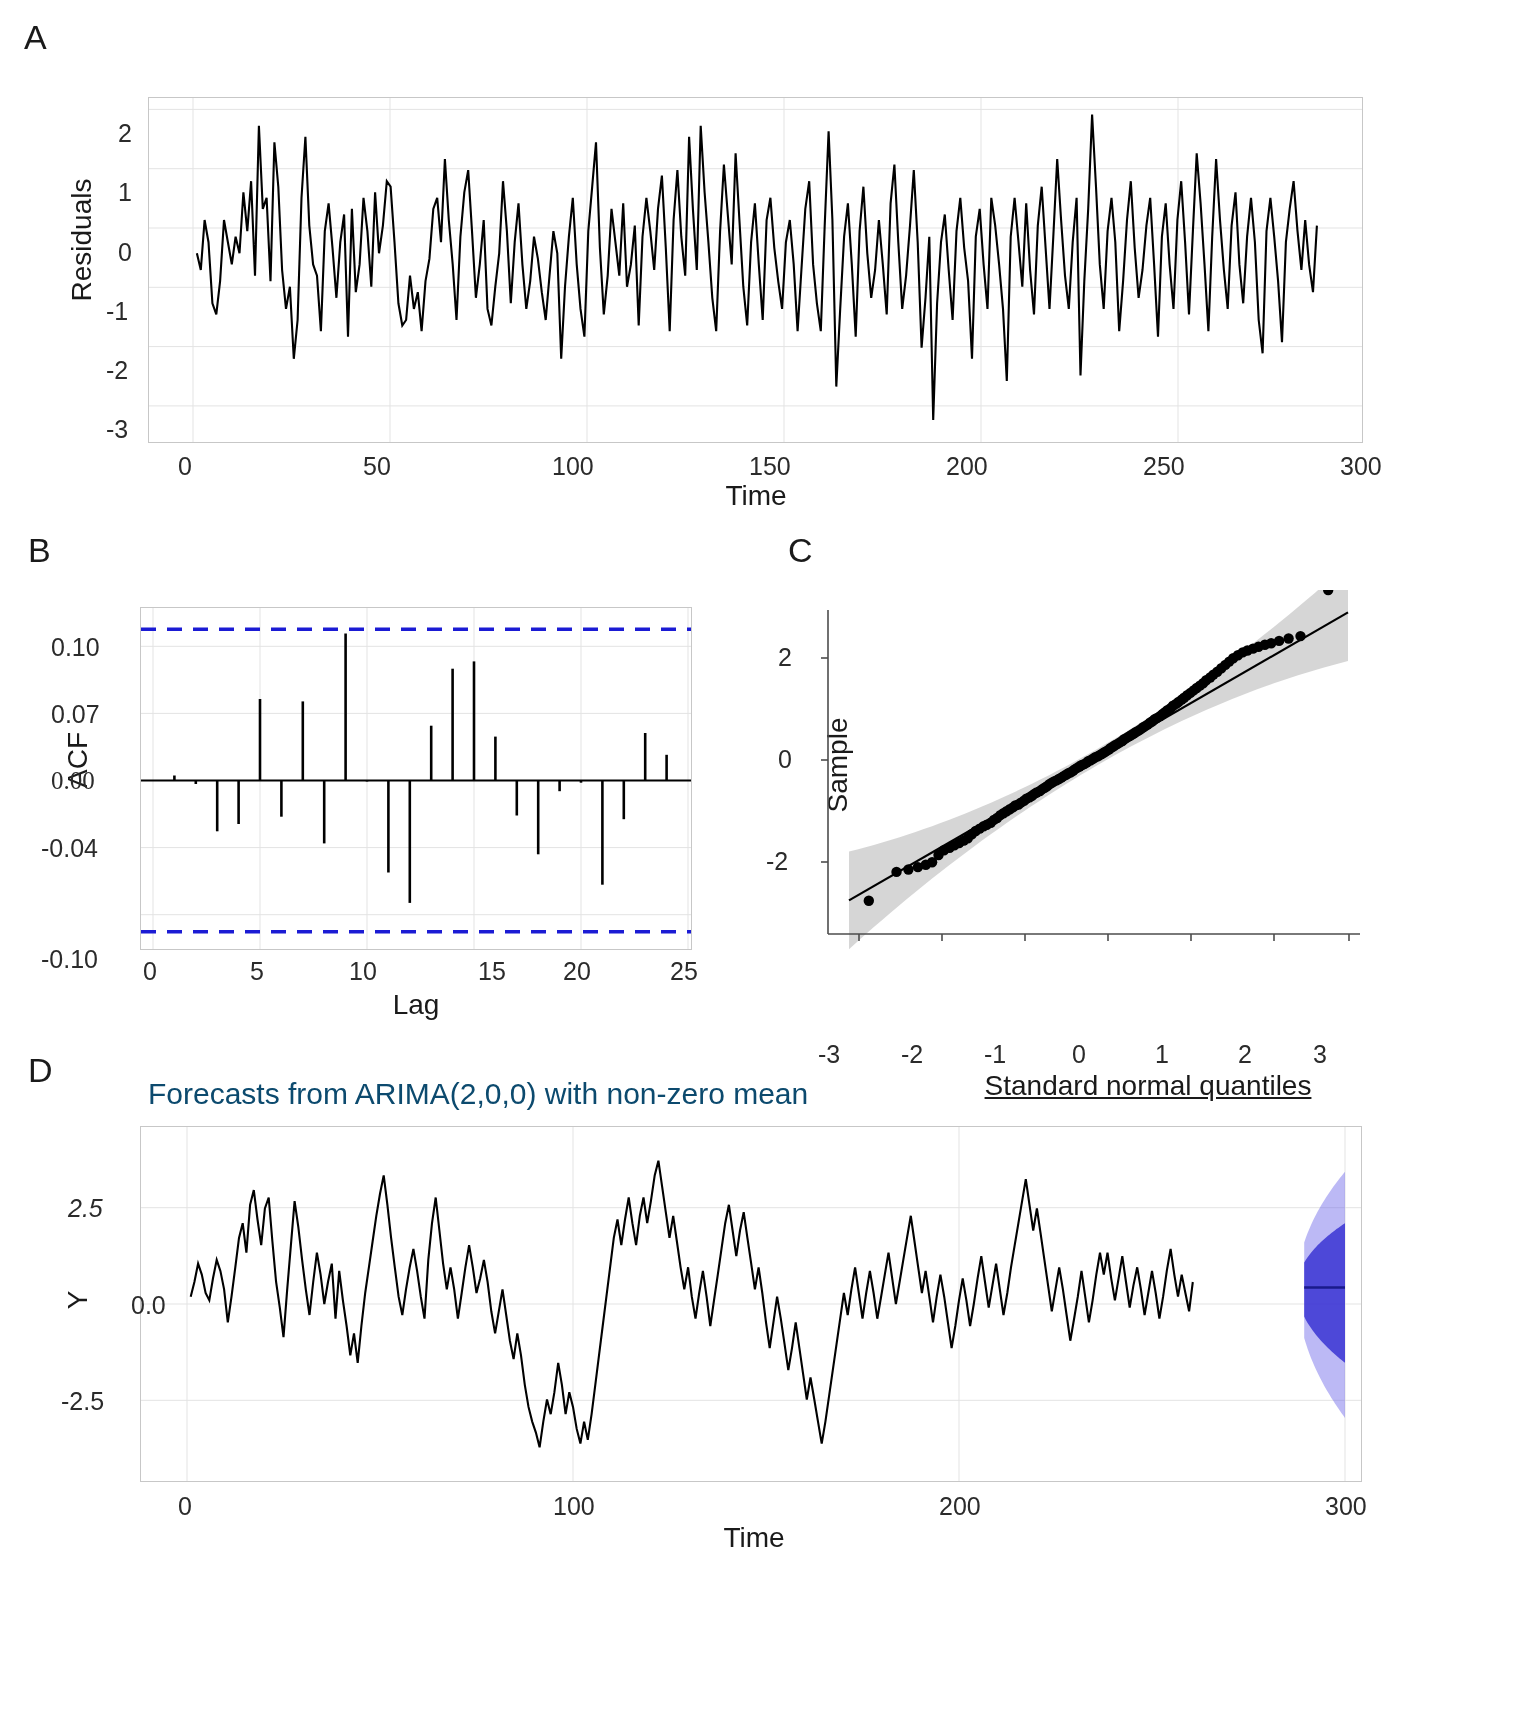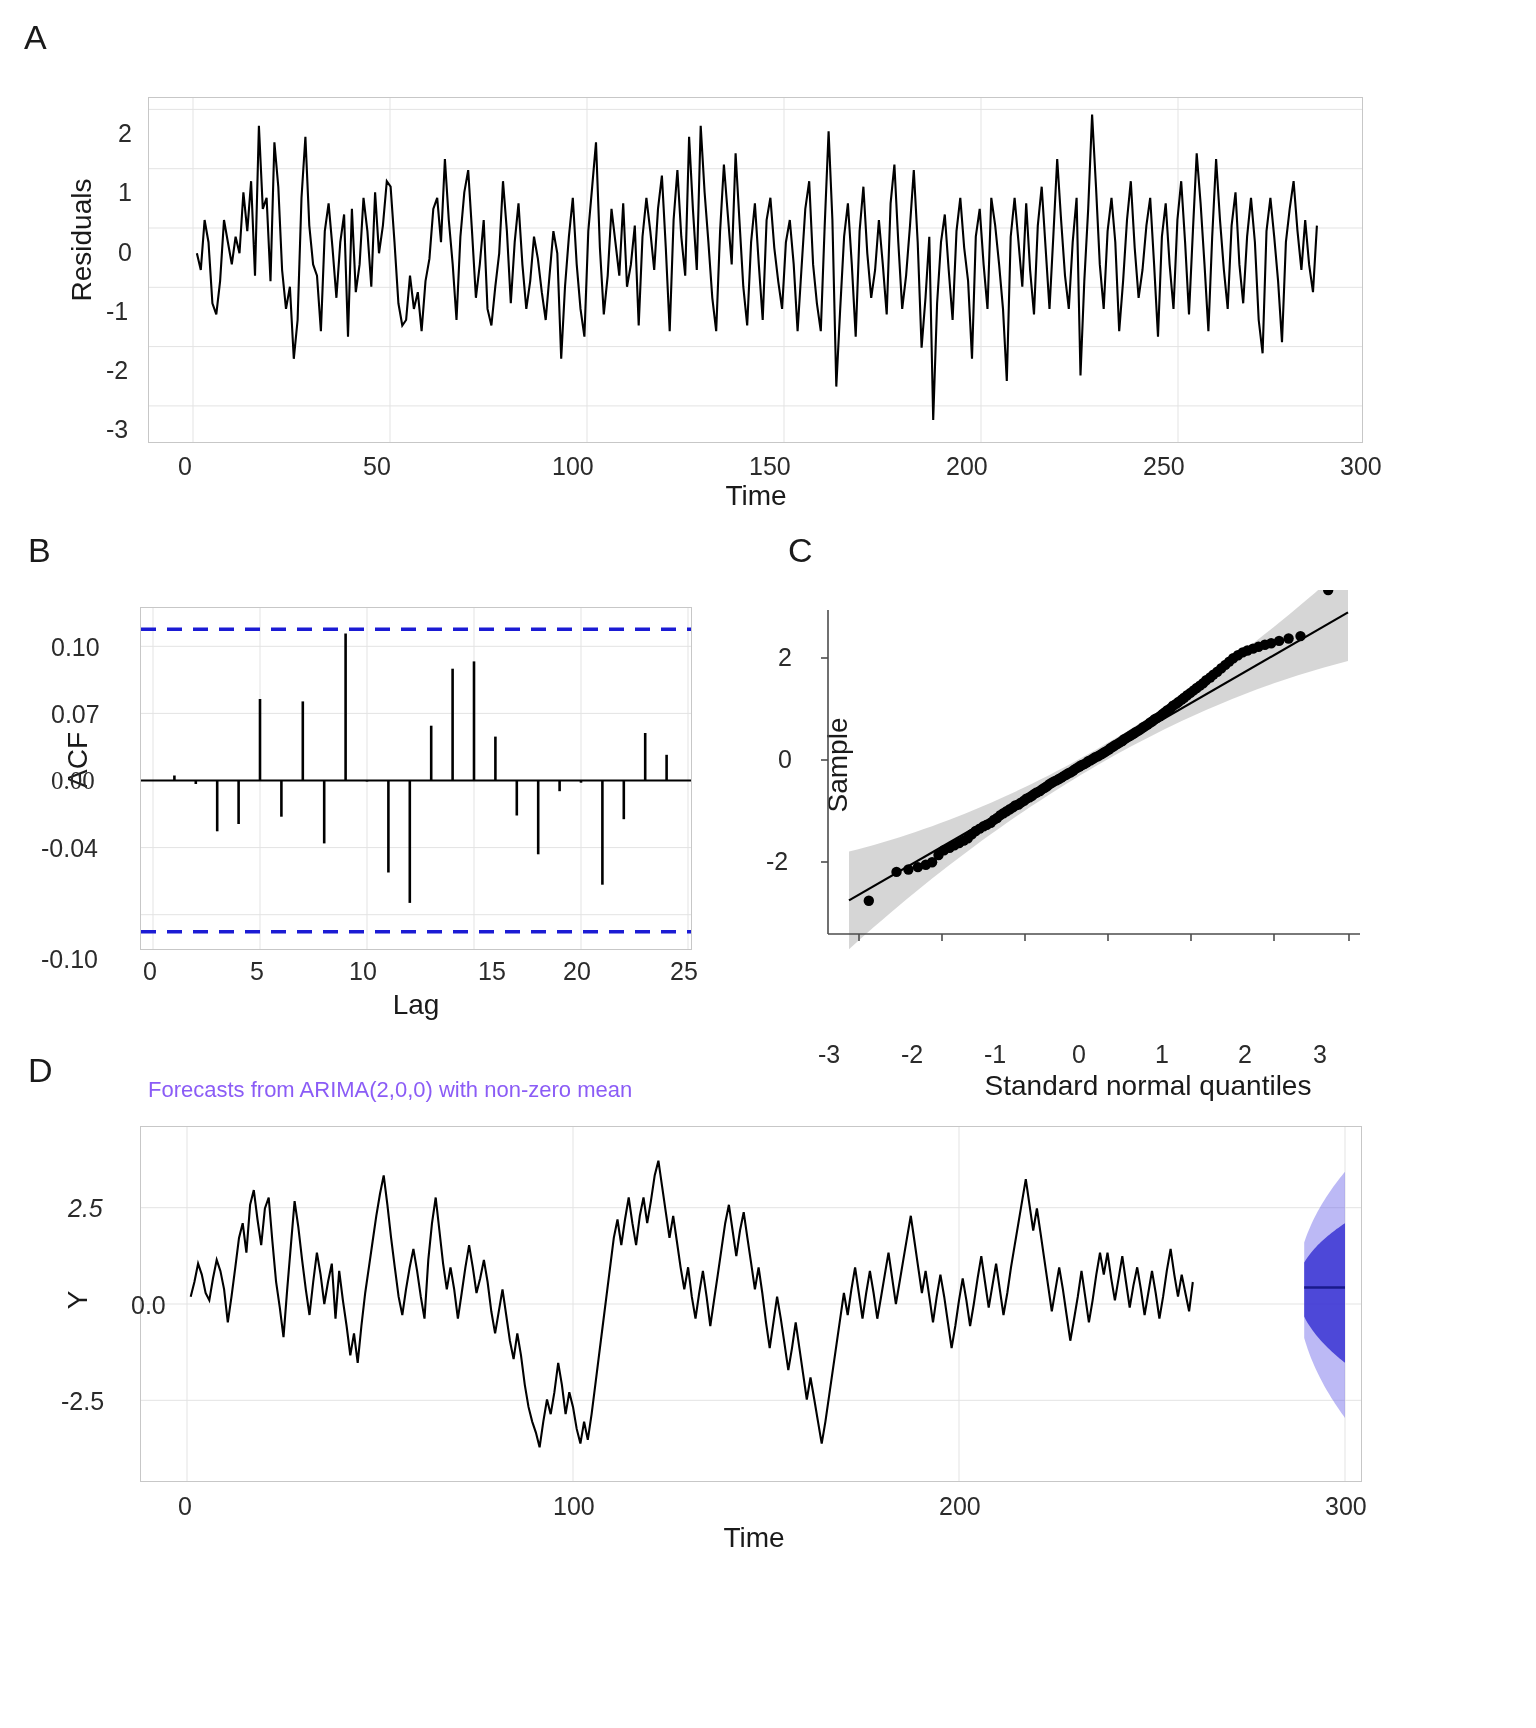--- a/index.html
+++ b/index.html
@@ -38,22 +38,22 @@
     white-space: nowrap;
   }
   .plot-frame {
     position: absolute;
     border: 1px solid #c7c7c7;
     background: #ffffff;
     box-sizing: border-box;
   }
   .chart-title {
     position: absolute;
-    font-size: 22px;
-    color: #8b5cf6;
+    font-size: 30px;
+    color: #0c4a6e;
     white-space: nowrap;
   }
   svg { display: block; }
 
   
   #panelA-frame { left: 148px; top: 97px; width: 1215px; height: 346px; }
   
   #panelB-frame { left: 140px; top: 607px; width: 552px; height: 343px; }
   
   #panelC-axes   { left: 800px; top: 590px; width: 560px; height: 370px; }
@@ -325,21 +325,21 @@
 <div class="tick-label" style="left:984px; top:1040px;">-1</div>
 <div class="tick-label" style="left:1072px; top:1040px;">0</div>
 <div class="tick-label" style="left:1155px; top:1040px;">1</div>
 <div class="tick-label" style="left:1238px; top:1040px;">2</div>
 <div class="tick-label" style="left:1313px; top:1040px;">3</div>
 
 <div class="tick-label" style="left:766px; top:847px;">-2</div>
 <div class="tick-label" style="left:778px; top:745px;">0</div>
 <div class="tick-label" style="left:778px; top:643px;">2</div>
 
-<div class="axis-title" style="left:938px; top:1070px; width:420px;">Standard normal quantiles</div>
+<div class="axis-title" style="left:938px; top:1070px; width:420px;text-decoration:underline;">Standard normal quantiles</div>
 
 <div class="panel-letter" style="left:28px; top:1051px;">D</div>
 
 <div class="chart-title" style="left:148px; top:1077px;">Forecasts from ARIMA(2,0,0) with non-zero mean</div>
 
 <div class="axis-title vertical" style="left:62px; top:1320px; transform: rotate(-90deg); width:40px;">Y</div>
 
 <div class="plot-frame" id="panelD-frame">
   <svg width="1220" height="354" viewBox="0 0 1220 354">
     <g stroke="#e3e3e3" stroke-width="1">

